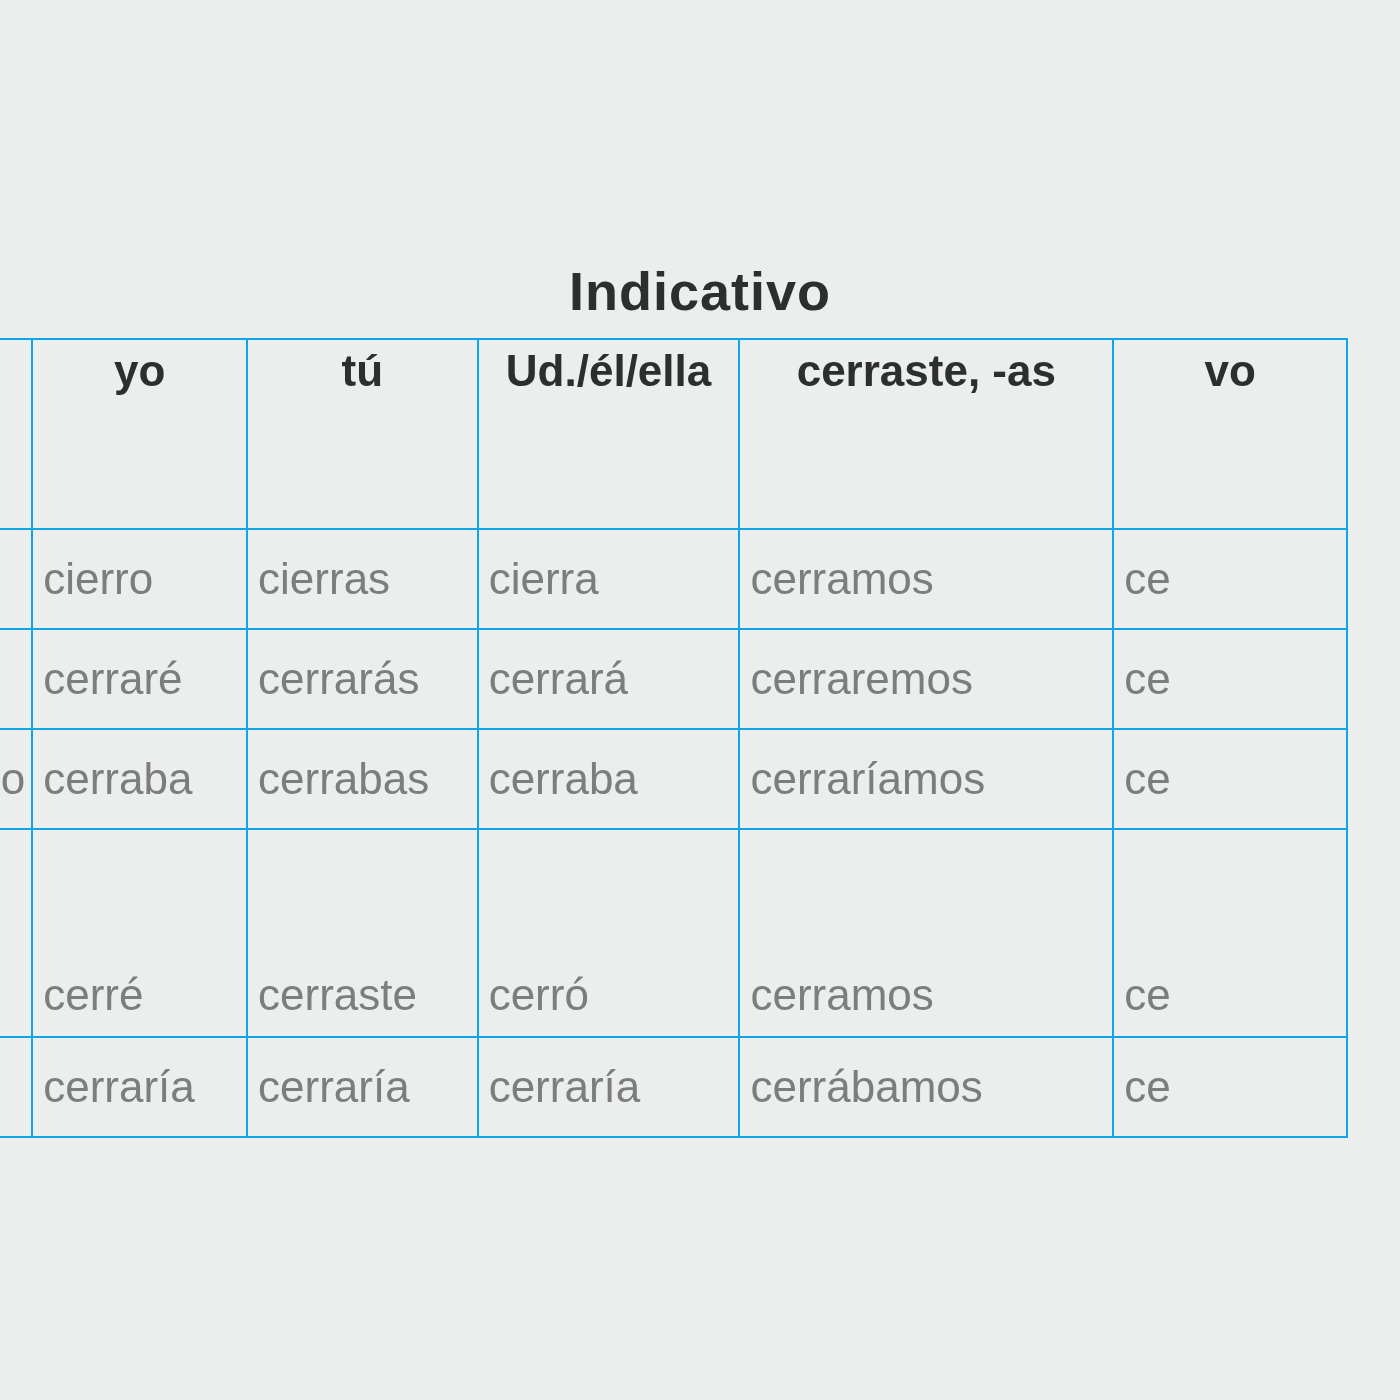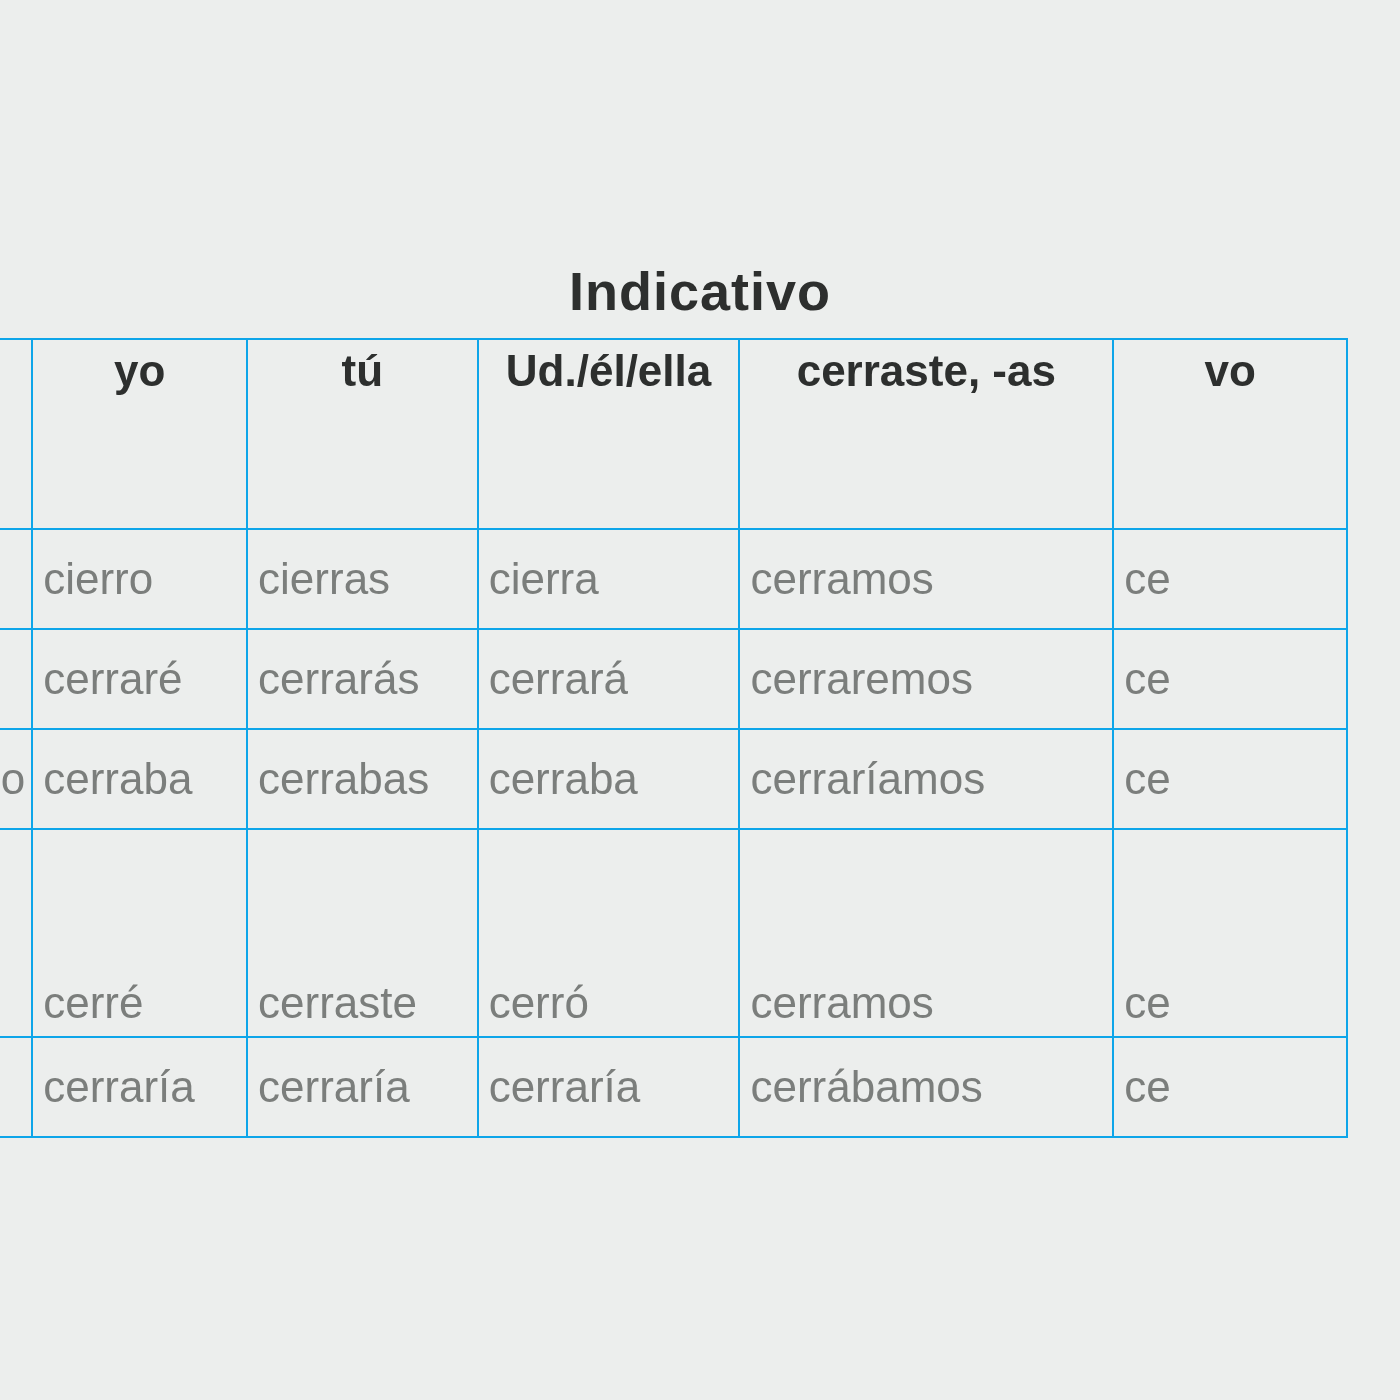--- a/index.html
+++ b/index.html
@@ -68,21 +68,21 @@
     height: 100px;
     margin-left: 34px;
   }
   td.row-label {
     text-align: right;
     padding-right: 6px;
   }
   tr.tall td {
     height: 208px;
     vertical-align: bottom;
-    padding-bottom: 8px;
+    padding-bottom: 16px;
   }
 </style>
 </head>
 <body>
 <div class="canvas">
 
 <div class="title">Indicativo</div>
 
 <table>
   <colgroup>

